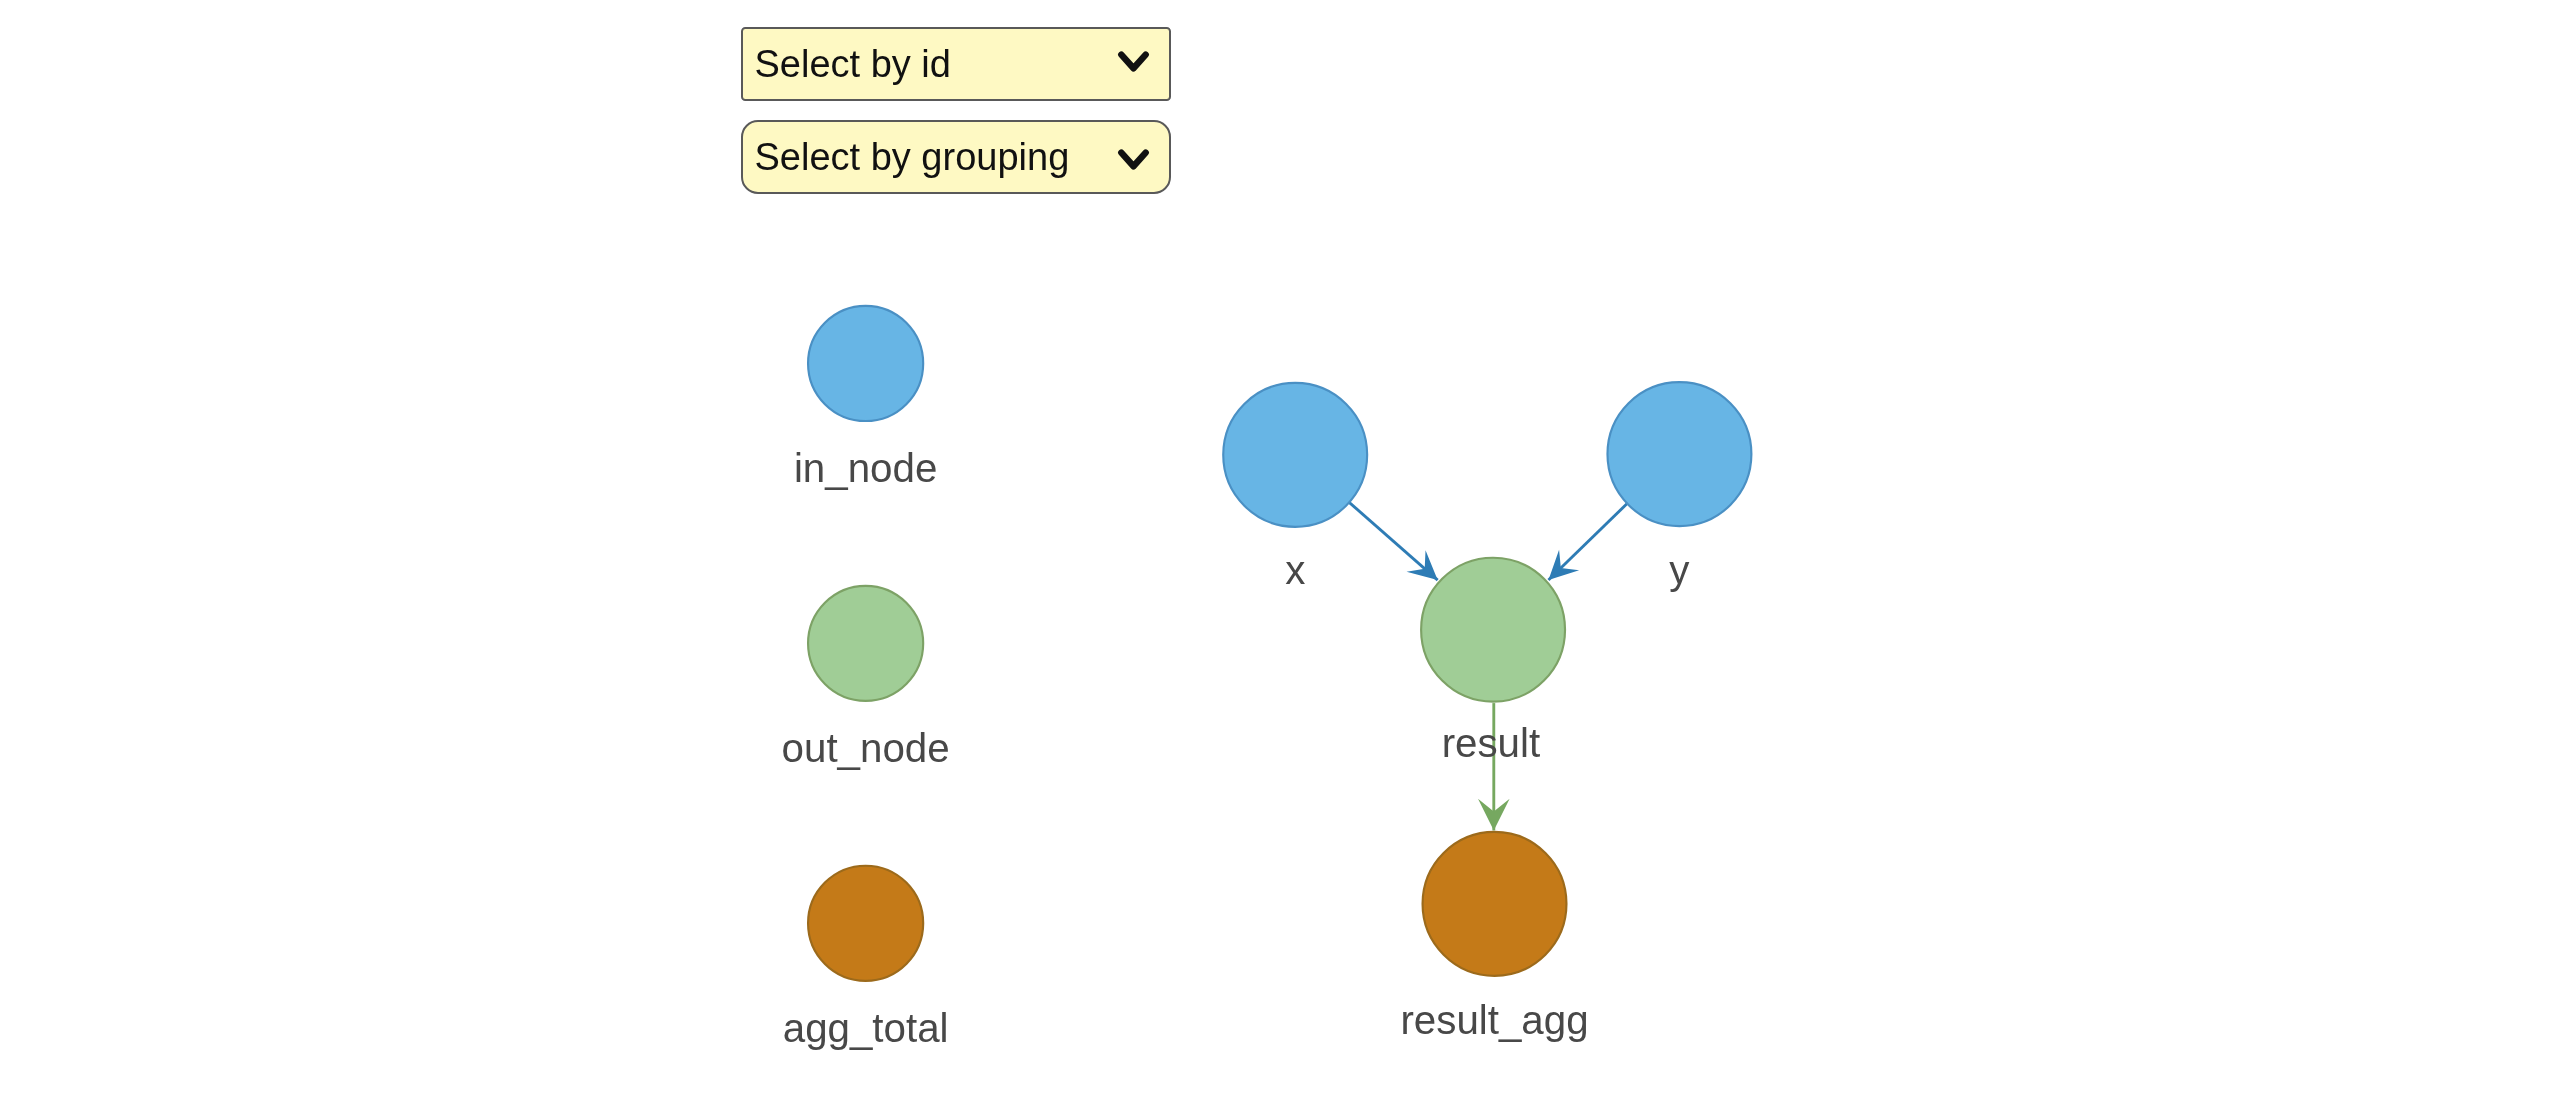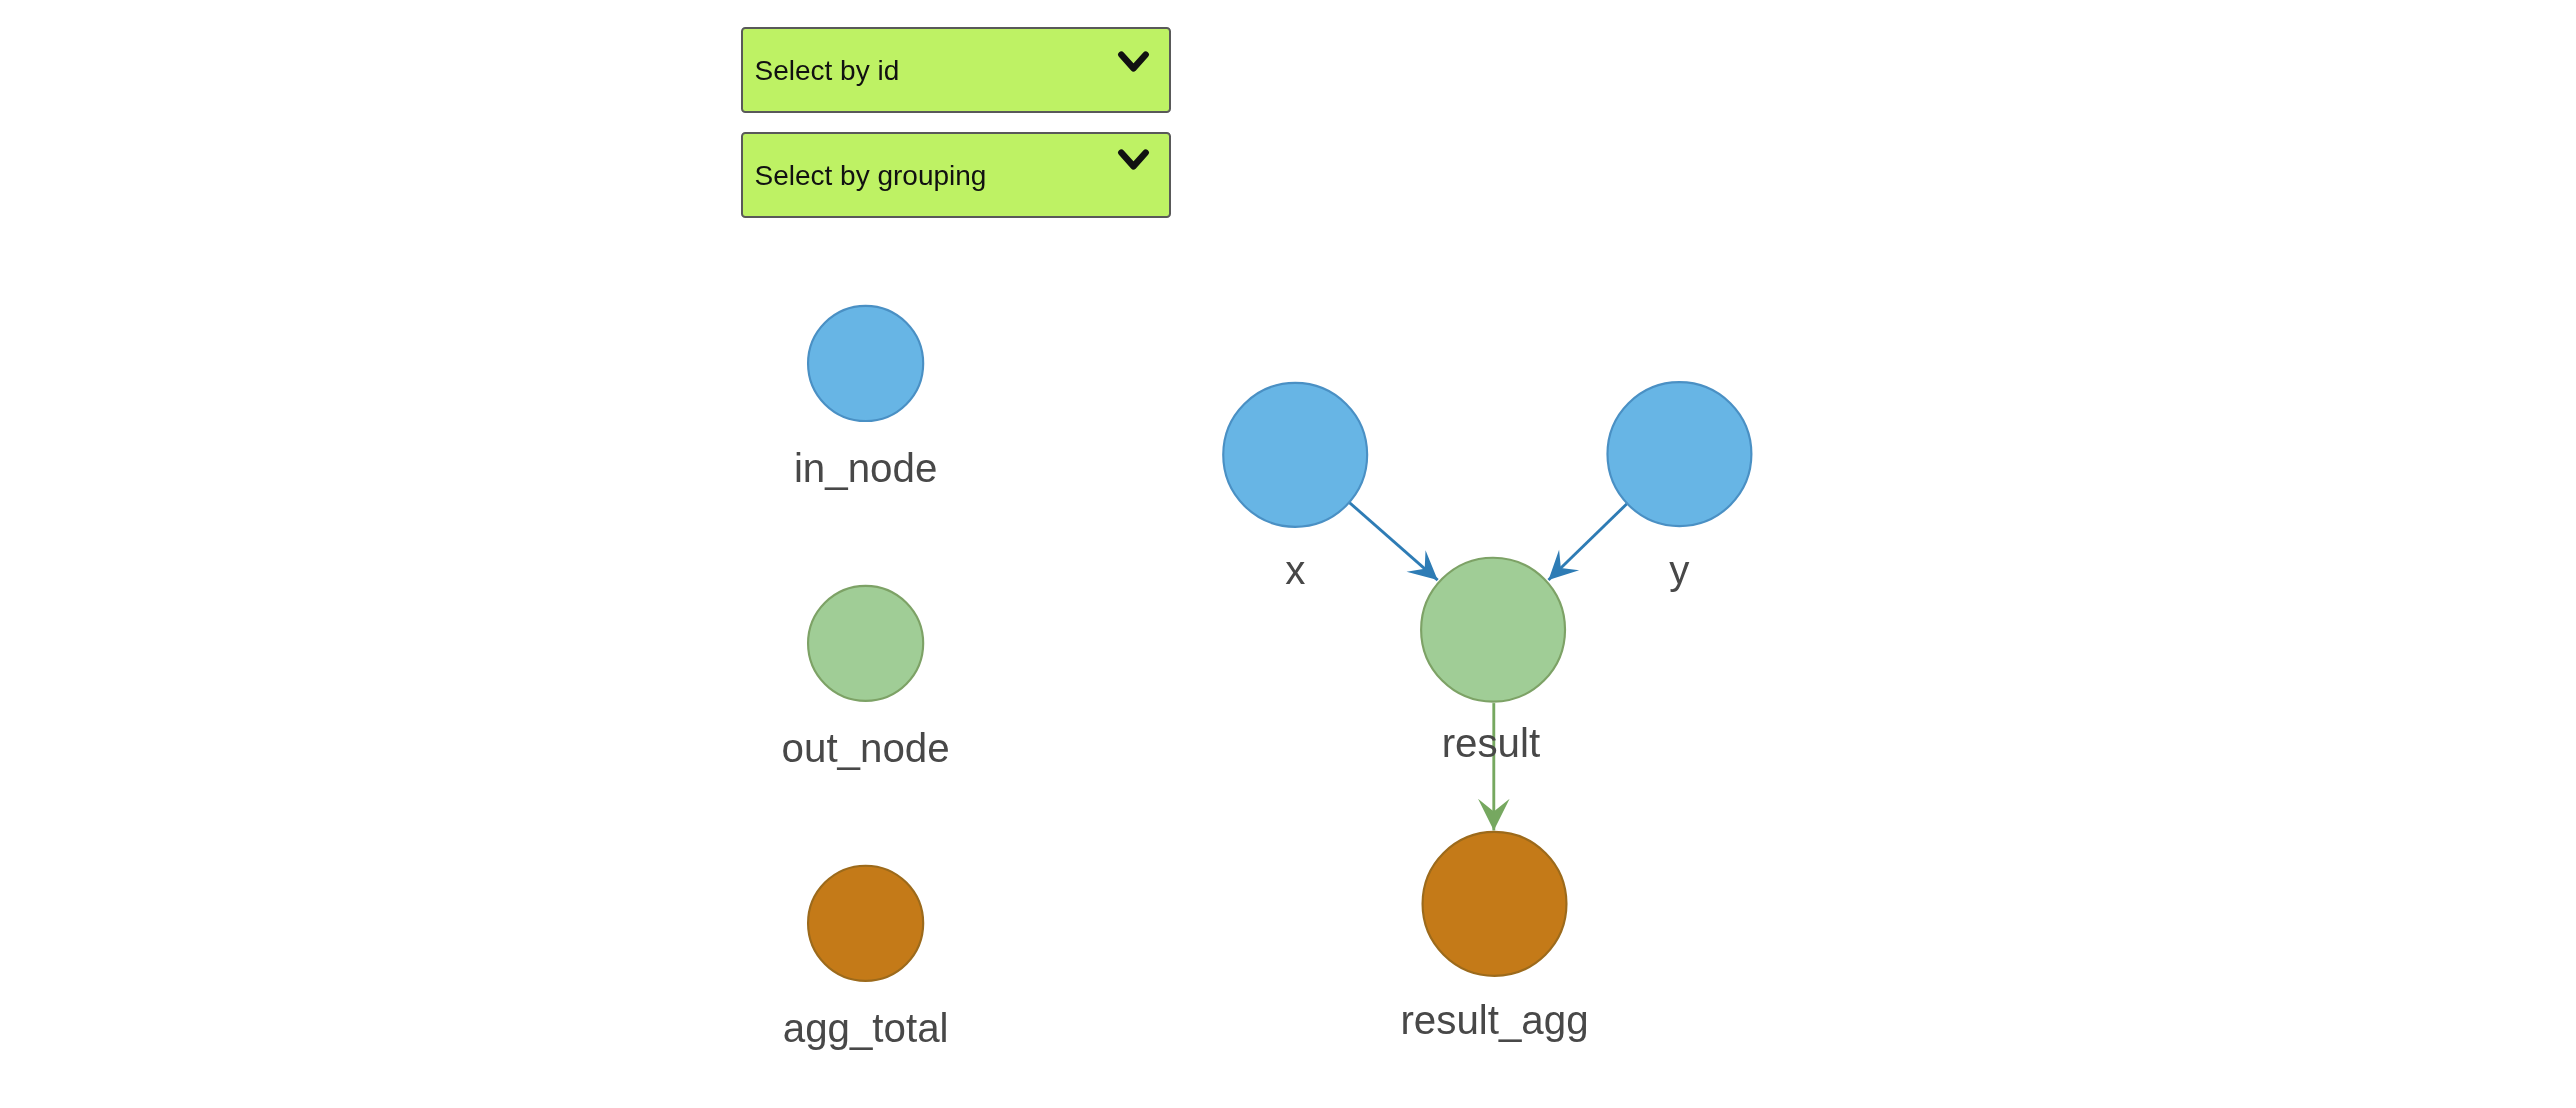--- a/index.html
+++ b/index.html
@@ -8,36 +8,36 @@
     width: 2576px;
     height: 1109px;
     background: #ffffff;
     overflow: hidden;
     font-family: "Liberation Sans", sans-serif;
   }
   .control-select {
     position: absolute;
     left: 741px;
     width: 430px;
-    height: 86px;
+    height: 74px;
     box-sizing: border-box;
     font-family: "Liberation Sans", sans-serif;
-    font-size: 28px;
+    font-size: 38px;
     color: #111111;
-    background: #bef264;
+    background: #fef9c3;
     border: 2.2px solid #595959;
     border-radius: 4.3px;
     padding: 0 65px 0 11.5px;
     appearance: none;
     -webkit-appearance: none;
     -moz-appearance: none;
     outline: none;
   }
   #select-by-id { top: 27px; }
-  #select-by-grouping { top: 132px; }
+  #select-by-grouping { top: 120px; border-radius: 17px; }
   .select-chevron {
     position: absolute;
     left: 1117px;
     width: 33px;
     height: 21.6px;
     pointer-events: none;
   }
   #chevron-1 { top: 51px; }
   #chevron-2 { top: 149px; }
   .graph-svg { position: absolute; left: 0; top: 0; }

